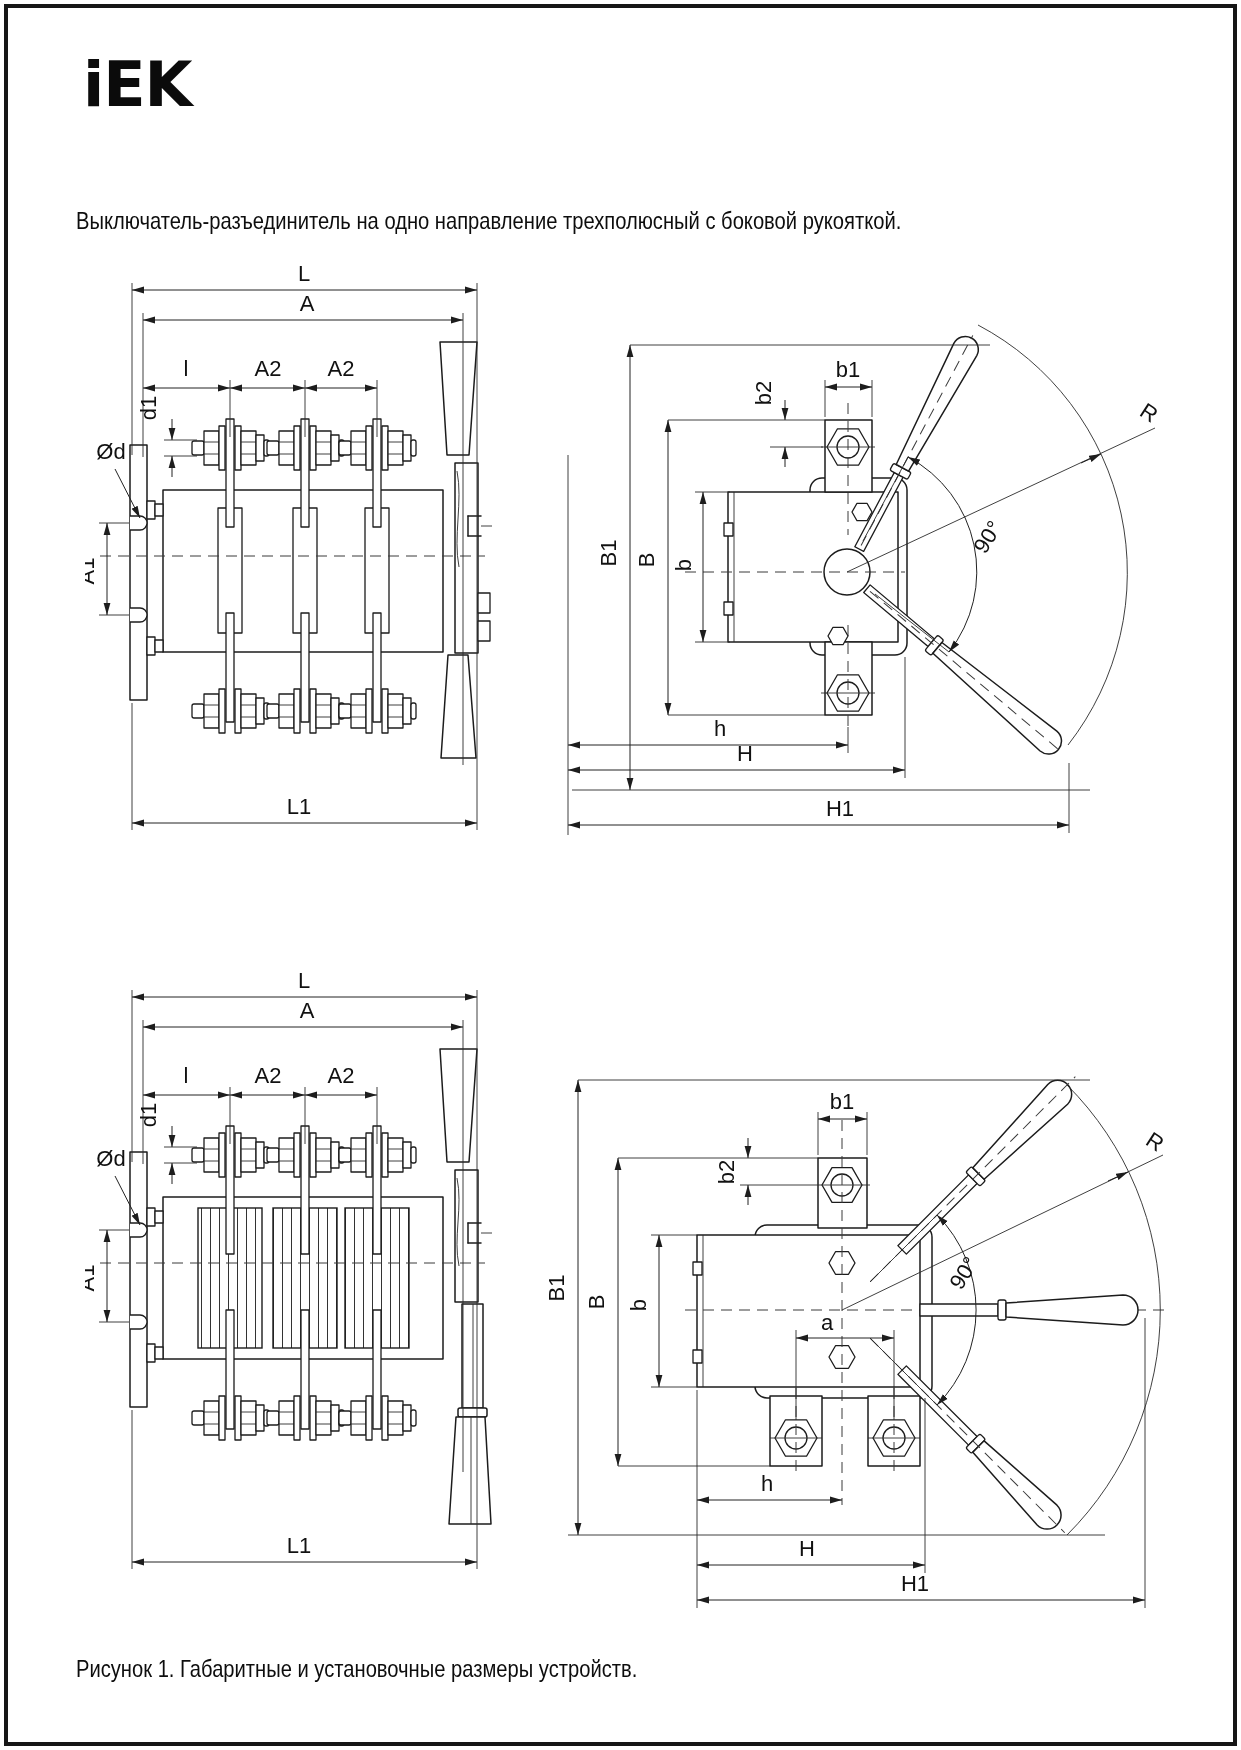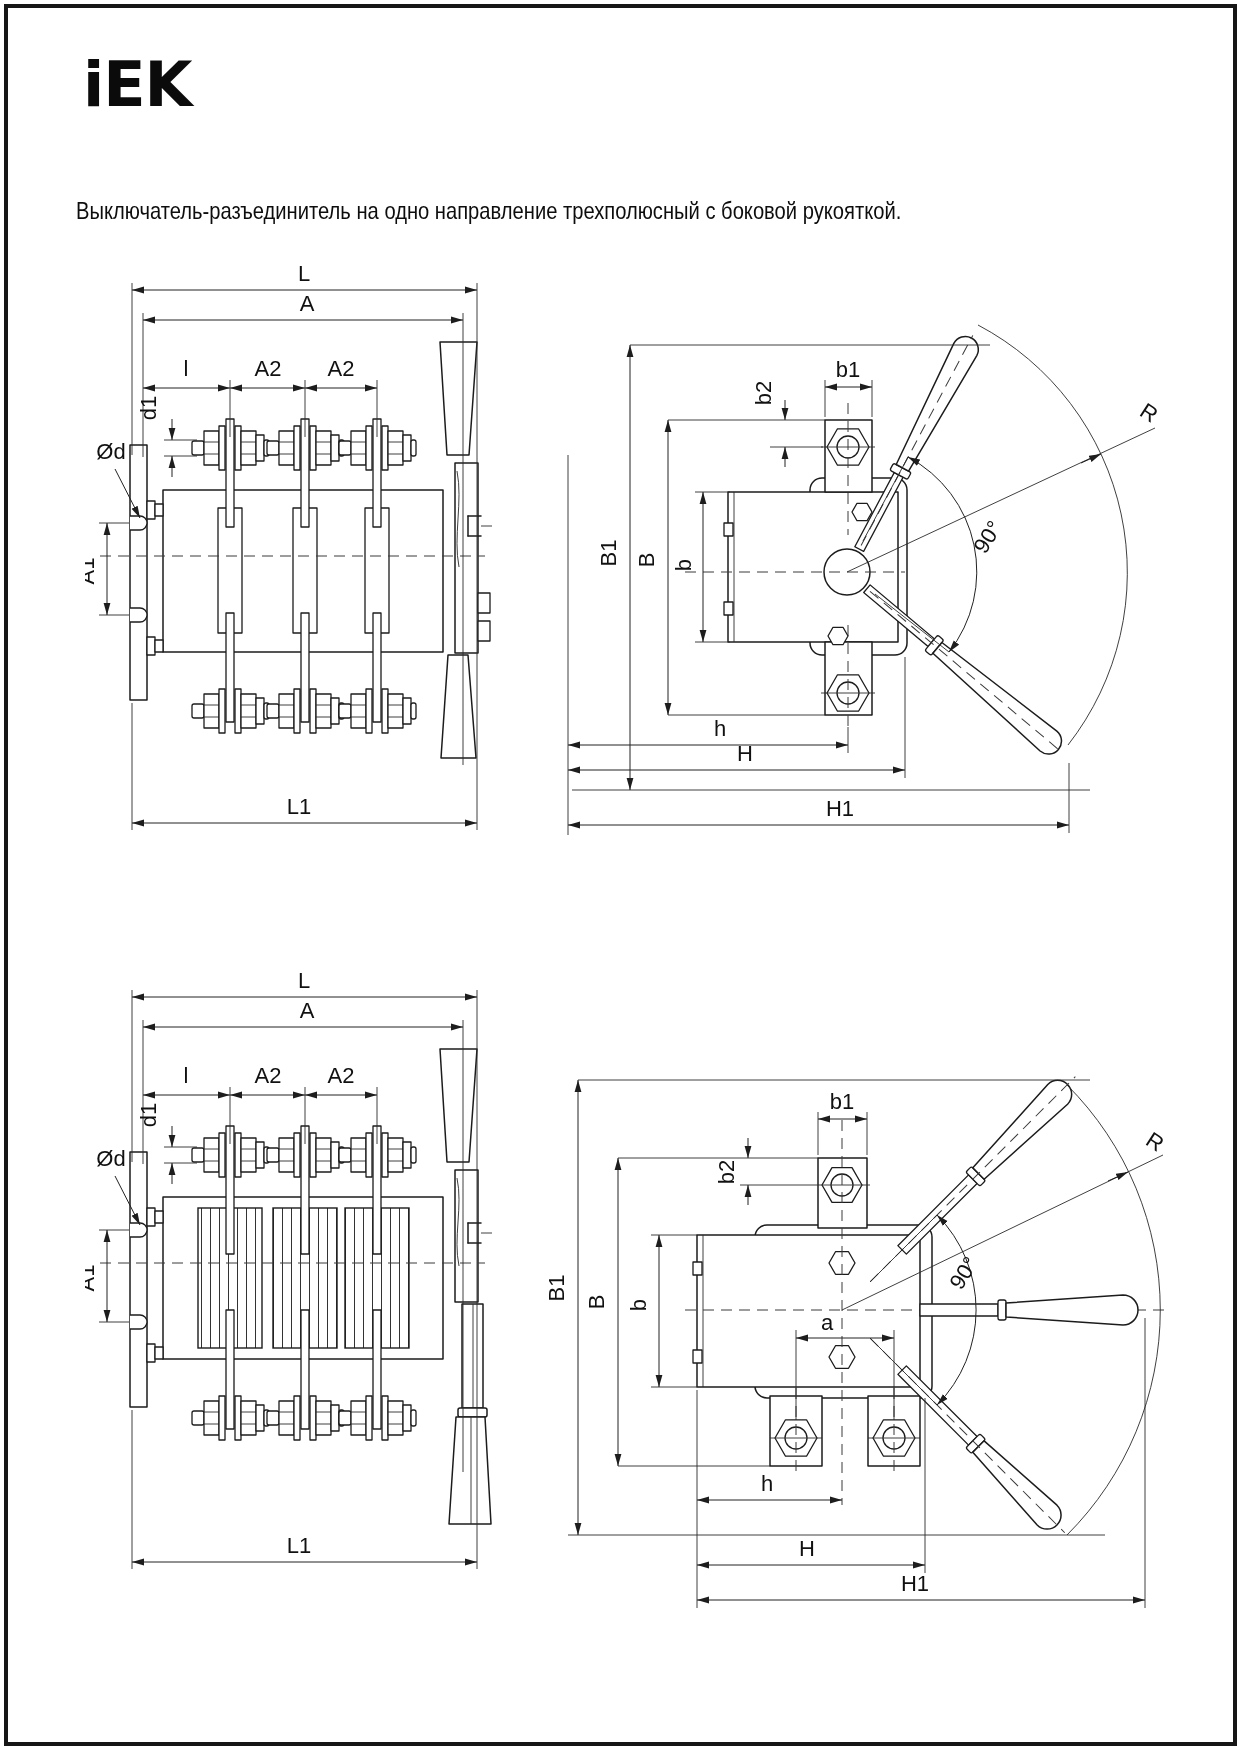--- a/index.html
+++ b/index.html
@@ -1,21 +1,21 @@
 <!DOCTYPE html>
 <html><head>
 <meta charset="utf-8">
 <style>
   html,body{margin:0;padding:0;background:#fff;}
   .page{position:relative;width:1241px;height:1750px;background:#fff;overflow:hidden;
         font-family:"Liberation Sans",sans-serif;}
   .frame{position:absolute;inset:4px;border:4px solid #161616;pointer-events:none;}
   .logo-svg{position:absolute;left:83px;top:50px;}
   .title{position:absolute;left:76px;color:#0d0d0d;font-size:24px;line-height:30px;
-         white-space:nowrap;}
+         white-space:nowrap;margin-top:10px;}
   .title .squeeze{display:inline-block;transform:scaleX(.84);transform-origin:0 50%;}
   .t1{top:196px;}
   .t2{top:918px;}
   .cap{top:1644px;}
   .panel{position:absolute;}
   
   .ln{stroke:#1c1c1c;stroke-width:1.5;fill:none;stroke-linejoin:round;stroke-linecap:round;}
   .fw{stroke:#1c1c1c;stroke-width:1.5;fill:#fff;stroke-linejoin:round;}
   .fw2{stroke:#1c1c1c;stroke-width:1.3;fill:#fff;stroke-linejoin:round;}
   .thin{stroke:#2a2a2a;stroke-width:.9;fill:none;}
@@ -40,20 +40,23 @@
     </defs>
   </svg>
 
   <svg class="logo-svg" width="150" height="70">
     <text x="0" y="56" style="font-family:'DejaVu Sans',sans-serif;font-weight:bold;font-size:62px;fill:#0b0b0b;letter-spacing:-1px;">iEK</text>
   </svg>
 
   <div class="title t1">
     <span class="squeeze">Выключатель-разъединитель на одно направление трехполюсный с боковой рукояткой.</span>
   </div>
+  <div class="title cap">
+    <span class="squeeze">Рисунок 1. Габаритные и установочные размеры устройств.</span>
+  </div>
 
   <svg class="panel" style="left:85px;top:245px" width="420" height="600">
 
     <g>
       <rect class="fw" x="78" y="245" width="280" height="162"></rect>
       <rect class="fw2" x="133" y="263" width="24" height="125"></rect>
       <rect class="fw2" x="208" y="263" width="24" height="125"></rect>
       <rect class="fw2" x="280" y="263" width="24" height="125"></rect>
     </g>
 

